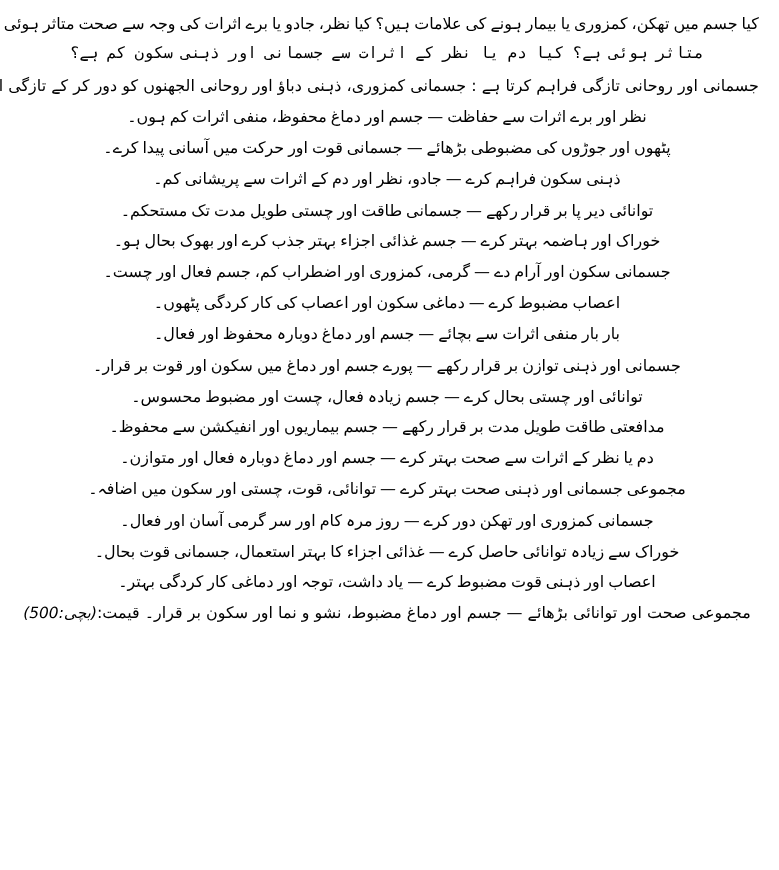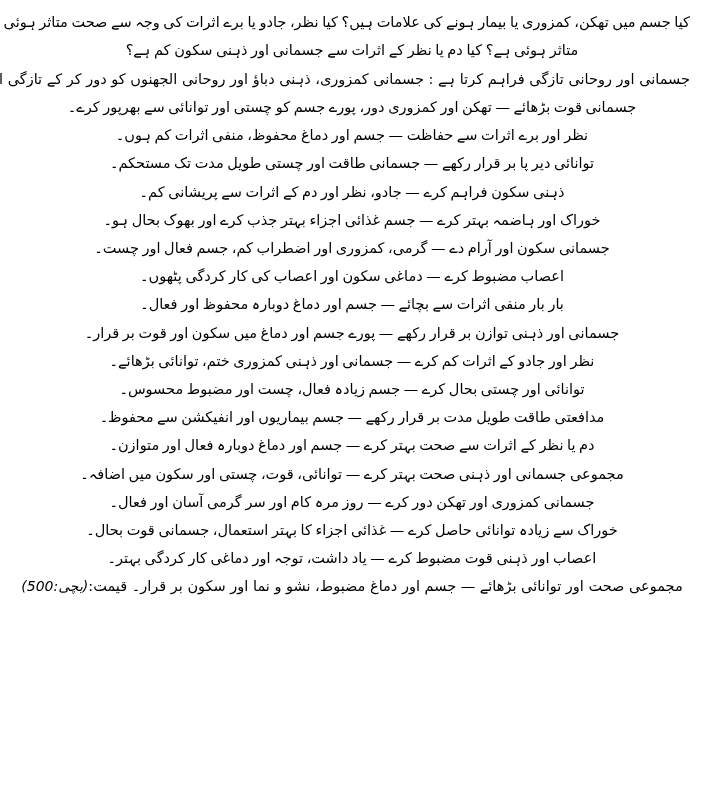--- a/index.html
+++ b/index.html
@@ -39,21 +39,21 @@
     padding: 0;
   }
   .intro-line {
     display: block;
     direction: rtl;
     white-space: nowrap;
     line-height: 28px;
     font-size: 14.5px;
   }
   .intro-line.l1 { text-align: right; }
-  .intro-line.l2 { text-align: center; }
+  .intro-line.l2 { text-align: center; font-family: Liberation Mono, monospace; }
 
   
   .lead-line {
     display: block;
     direction: rtl;
     text-align: center;
     white-space: nowrap;
     font-size: 14.5px;
     line-height: 28px;
     margin-top: 1px;
@@ -99,30 +99,29 @@
 <div class="page">
 
   <div class="intro-block">
     <span class="intro-line l1">کیا جسم میں تھکن، کمزوری یا بیمار ہونے کی علامات ہیں؟ کیا نظر، جادو یا برے اثرات کی وجہ سے صحت متاثر ہوئی ہے؟ کیا پٹھے، جوڑ یا جسمانی طاقت کمزور ہے؟ کیا نیند، بھوک یا توانائی</span>
     <span class="intro-line l2">متاثر ہوئی ہے؟ کیا دم یا نظر کے اثرات سے جسمانی اور ذہنی سکون کم ہے؟</span>
   </div>
 
   <span class="lead-line">جسمانی اور روحانی تازگی فراہم کرتا ہے  : جسمانی کمزوری، ذہنی دباؤ اور روحانی الجھنوں کو دور کر کے تازگی اور سکون بخشتا ہے۔</span>
 
   <ul class="benefits">
-    <li class="benefit-item">جسمانی قوت بڑھائے — تھکن اور کمزوری دور، پورے جسم کو چستی اور توانائی سے بھرپور کرے۔</li>
     <li class="benefit-item">نظر اور برے اثرات سے حفاظت — جسم اور دماغ محفوظ، منفی اثرات کم ہوں۔</li>
+    <li class="benefit-item">پٹھوں اور جوڑوں کی مضبوطی بڑھائے — جسمانی قوت اور حرکت میں آسانی پیدا کرے۔</li>
+    <li class="benefit-item">ذہنی سکون فراہم کرے — جادو، نظر اور دم کے اثرات سے پریشانی کم۔</li>
     <li class="benefit-item">توانائی دیر پا بر قرار رکھے — جسمانی طاقت اور چستی طویل مدت تک مستحکم۔</li>
-    <li class="benefit-item">ذہنی سکون فراہم کرے — جادو، نظر اور دم کے اثرات سے پریشانی کم۔</li>
     <li class="benefit-item">خوراک اور ہاضمہ بہتر کرے — جسم غذائی اجزاء بہتر جذب کرے اور بھوک بحال ہو۔</li>
     <li class="benefit-item">جسمانی سکون اور آرام دے — گرمی، کمزوری اور اضطراب کم، جسم فعال اور چست۔</li>
     <li class="benefit-item">اعصاب مضبوط کرے — دماغی سکون اور اعصاب کی کار کردگی پٹھوں۔</li>
     <li class="benefit-item">بار بار منفی اثرات سے بچائے — جسم اور دماغ دوبارہ محفوظ اور فعال۔</li>
     <li class="benefit-item">جسمانی اور ذہنی توازن بر قرار رکھے — پورے جسم اور دماغ میں سکون اور قوت بر قرار۔</li>
-    <li class="benefit-item">نظر اور جادو کے اثرات کم کرے — جسمانی اور ذہنی کمزوری ختم، توانائی بڑھائے۔</li>
     <li class="benefit-item">توانائی اور چستی بحال کرے — جسم زیادہ فعال، چست اور مضبوط محسوس۔</li>
     <li class="benefit-item">مدافعتی طاقت طویل مدت بر قرار رکھے — جسم بیماریوں اور انفیکشن سے محفوظ۔</li>
     <li class="benefit-item">دم یا نظر کے اثرات سے صحت بہتر کرے — جسم اور دماغ دوبارہ فعال اور متوازن۔</li>
     <li class="benefit-item">مجموعی جسمانی اور ذہنی صحت بہتر کرے — توانائی، قوت، چستی اور سکون میں اضافہ۔</li>
     <li class="benefit-item">جسمانی کمزوری اور تھکن دور کرے — روز مرہ کام اور سر گرمی آسان اور فعال۔</li>
     <li class="benefit-item">خوراک سے زیادہ توانائی حاصل کرے — غذائی اجزاء کا بہتر استعمال، جسمانی قوت بحال۔</li>
     <li class="benefit-item">اعصاب اور ذہنی قوت مضبوط کرے — یاد داشت، توجہ اور دماغی کار کردگی بہتر۔</li>
   </ul>
 
   <span class="final-line"><span>مجموعی صحت اور توانائی بڑھائے — جسم اور دماغ مضبوط، نشو و نما اور سکون بر قرار۔ قیمت:</span><span class="price-tag">(بچی:500)</span></span>

